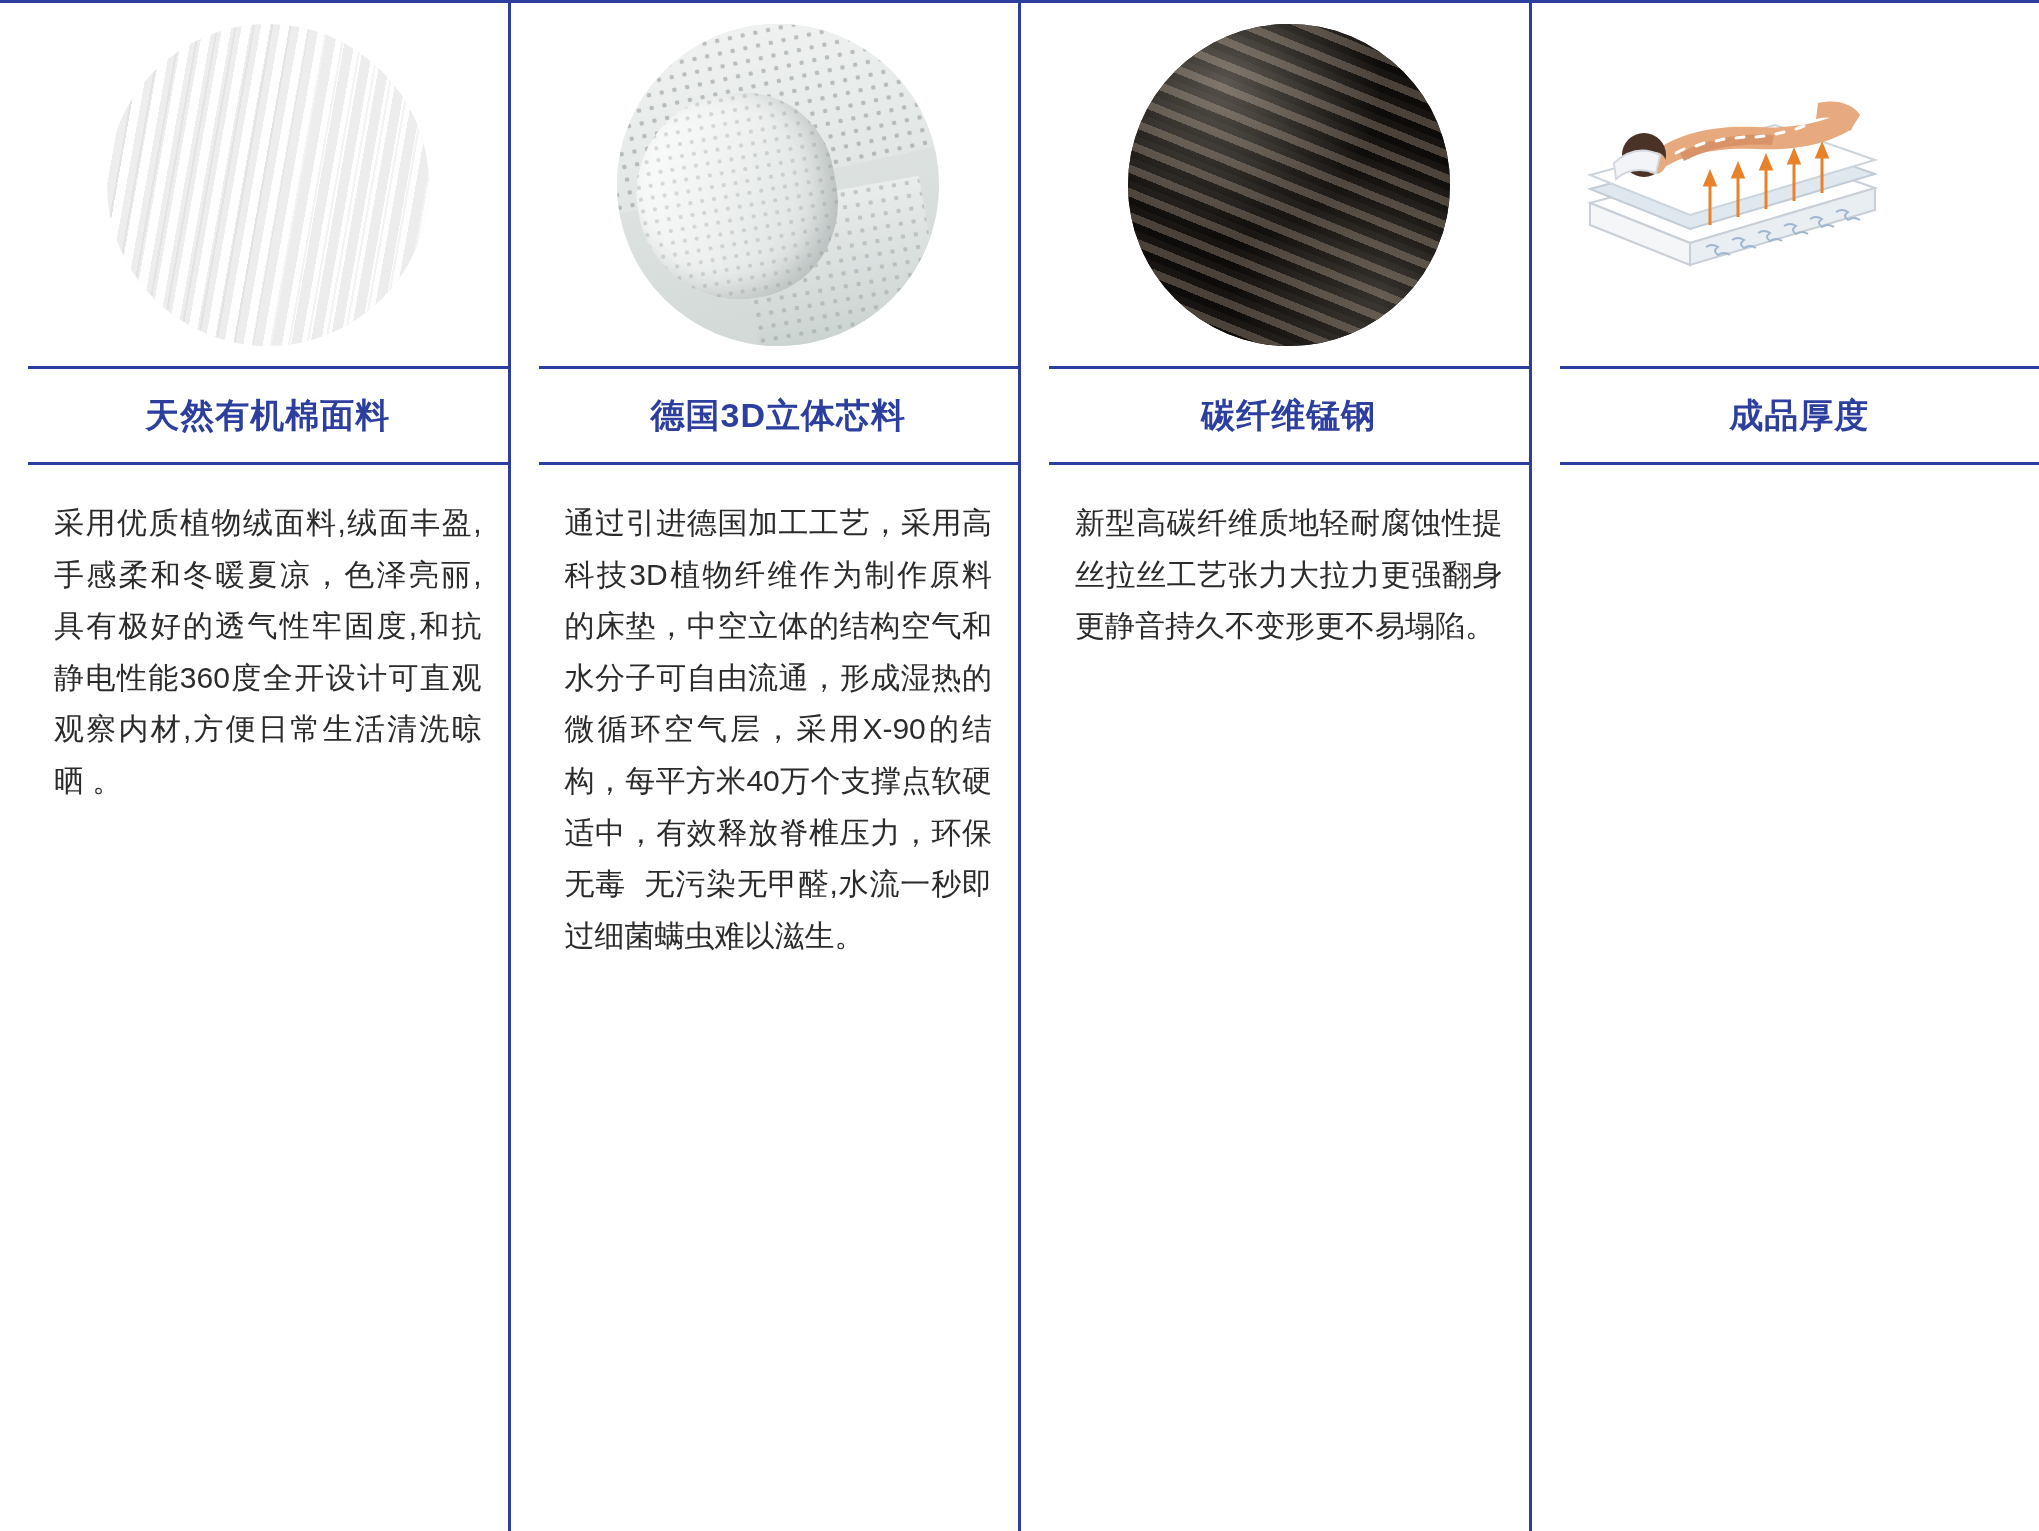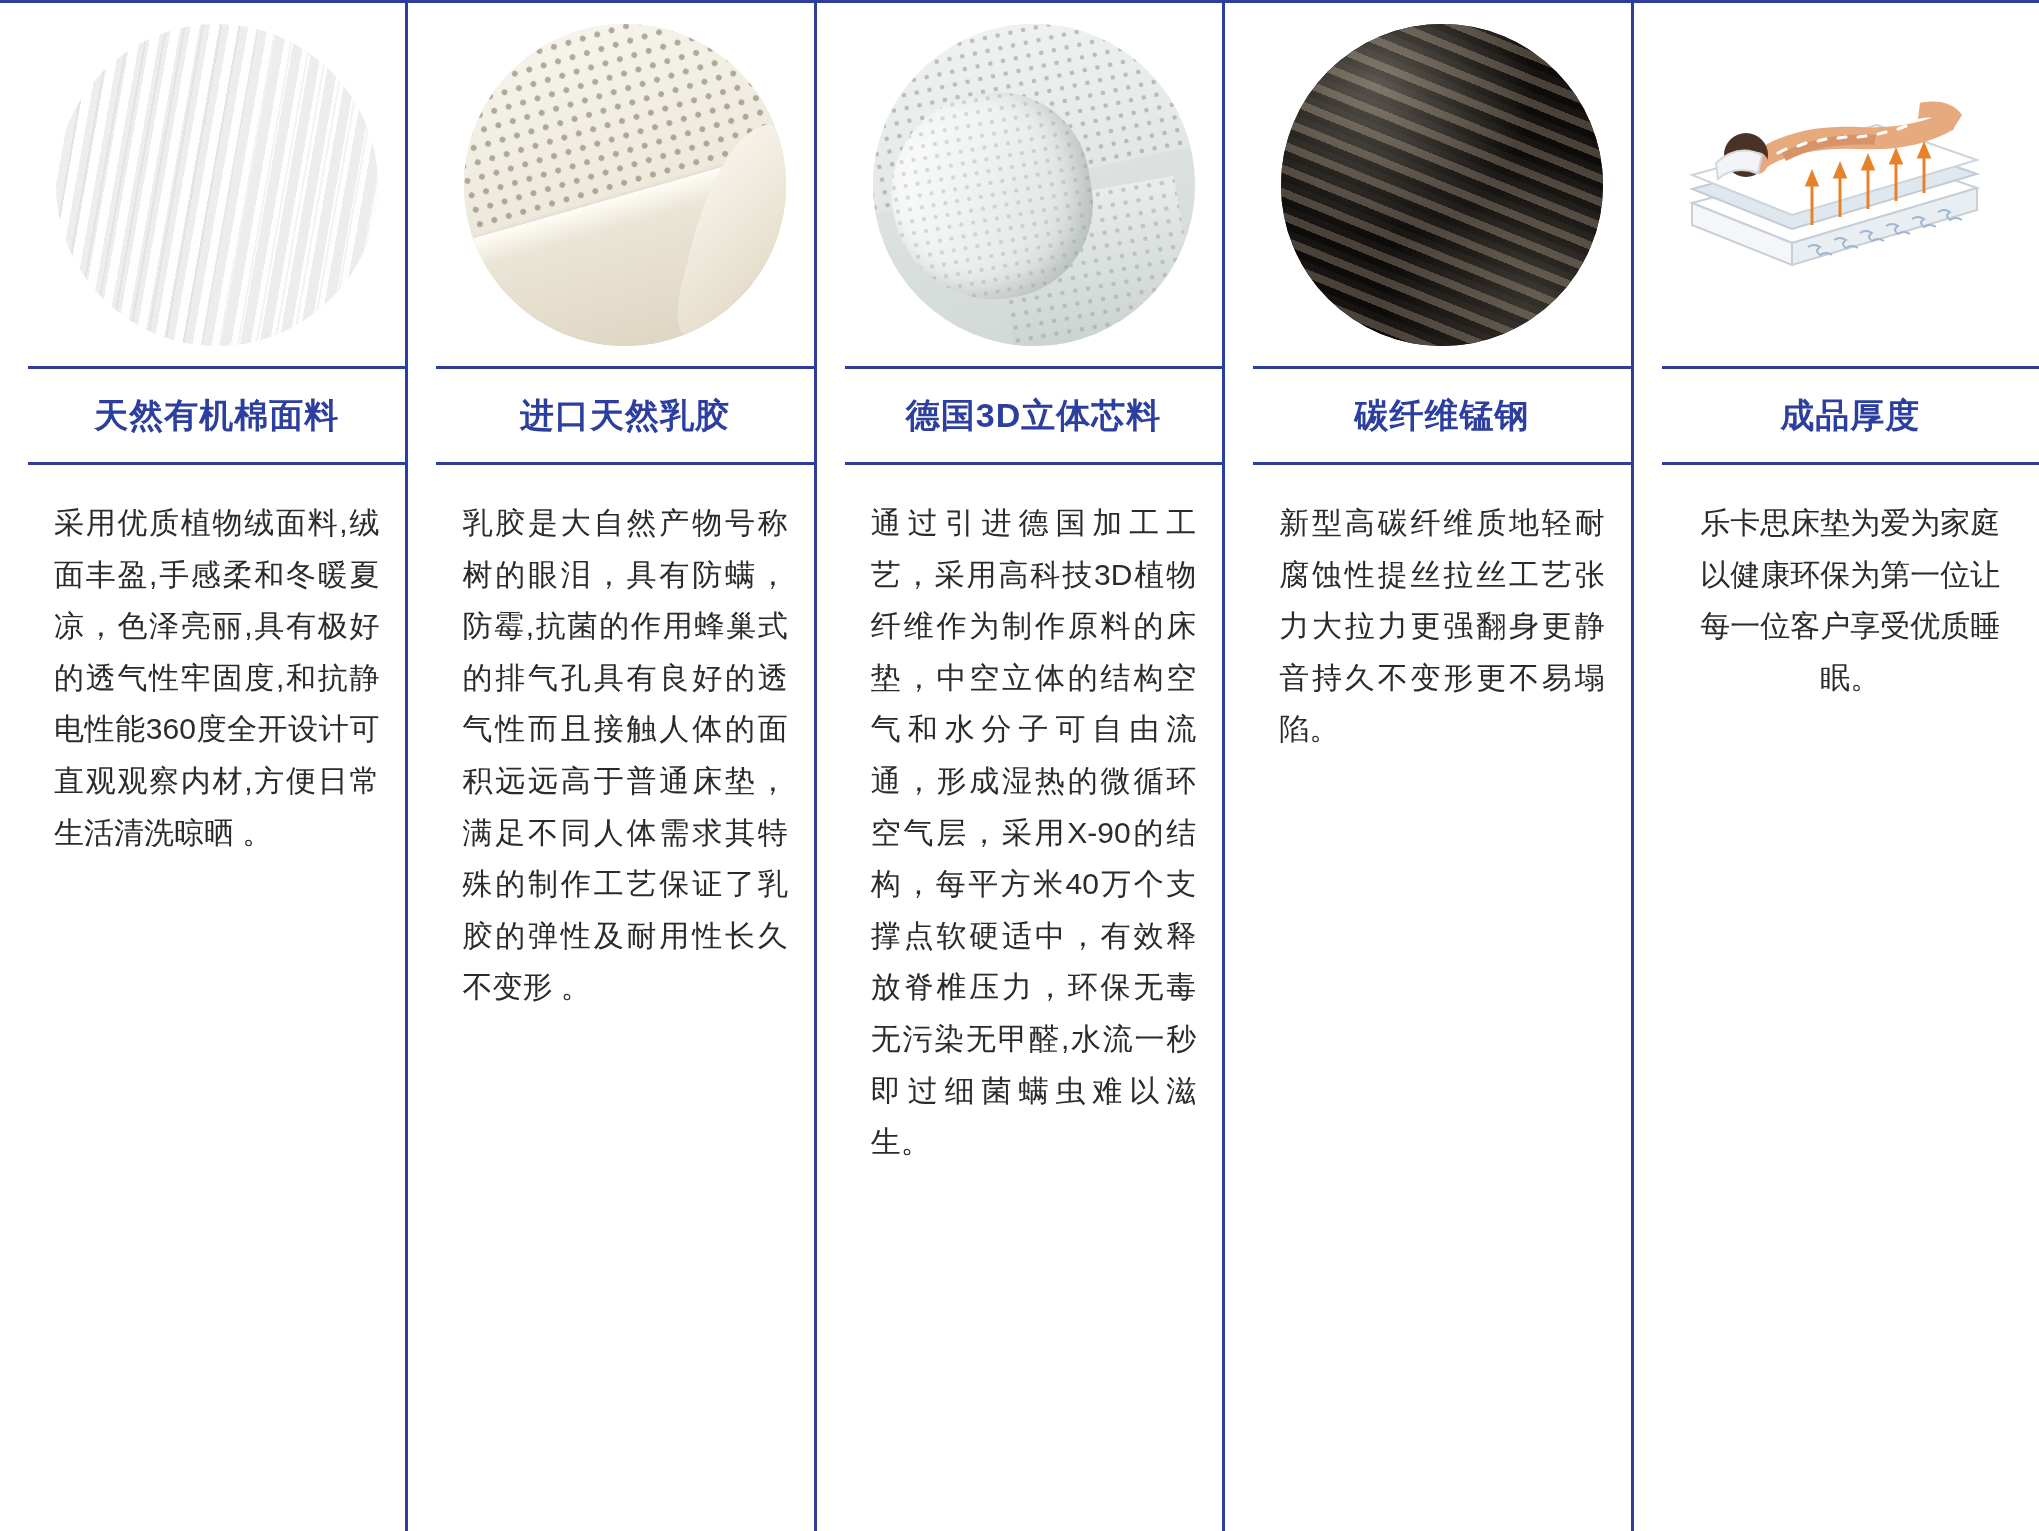--- a/index.html
+++ b/index.html
@@ -260,38 +260,20 @@
         </div>
       </div>
       <div class="title-cell">
         <div class="title-text">天然有机棉面料</div>
       </div>
       <div class="body-cell">
         <div class="body-text">采用优质植物绒面料,绒面丰盈,手感柔和冬暖夏凉，色泽亮丽,具有极好的透气性牢固度,和抗静电性能360度全开设计可直观观察内材,方便日常生活清洗晾晒 。</div>
       </div>
     </div>
 
-    <div class="col">
-      <div class="img-cell">
-        <div class="circle">
-          <div class="latex">
-            <div class="top"></div>
-            <div class="edge"></div>
-            <div class="bottom"></div>
-            <div class="curl"></div>
-          </div>
-        </div>
-      </div>
-      <div class="title-cell">
-        <div class="title-text">进口天然乳胶</div>
-      </div>
-      <div class="body-cell">
-        <div class="body-text">乳胶是大自然产物号称树的眼泪，具有防螨，防霉,抗菌的作用蜂巢式的排气孔具有良好的透气性而且接触人体的面积远远高于普通床垫，满足不同人体需求其特殊的制作工艺保证了乳胶的弹性及耐用性长久不变形 。</div>
-      </div>
-    </div>
 
     <div class="col">
       <div class="img-cell">
         <div class="circle">
           <div class="mesh">
             <div class="sheetA"></div>
             <div class="flap"></div>
             <div class="roll"></div>
           </div>
         </div>
@@ -375,18 +357,17 @@
               <line x1="262" y1="190" x2="262" y2="150"></line>
                 <polygon points="262,142 257,154 267,154" fill="#e8812b"></polygon>
             </g>
           </svg>
         </div>
       </div>
       <div class="title-cell">
         <div class="title-text">成品厚度</div>
       </div>
       <div class="body-cell">
-        <div class="body-text body-center">乐卡思床垫为爱为家庭以健康环保为第一位让每一位客户享受优质睡眠。</div>
       </div>
     </div>
 
   </div>
 </div>
 
 </body></html>

